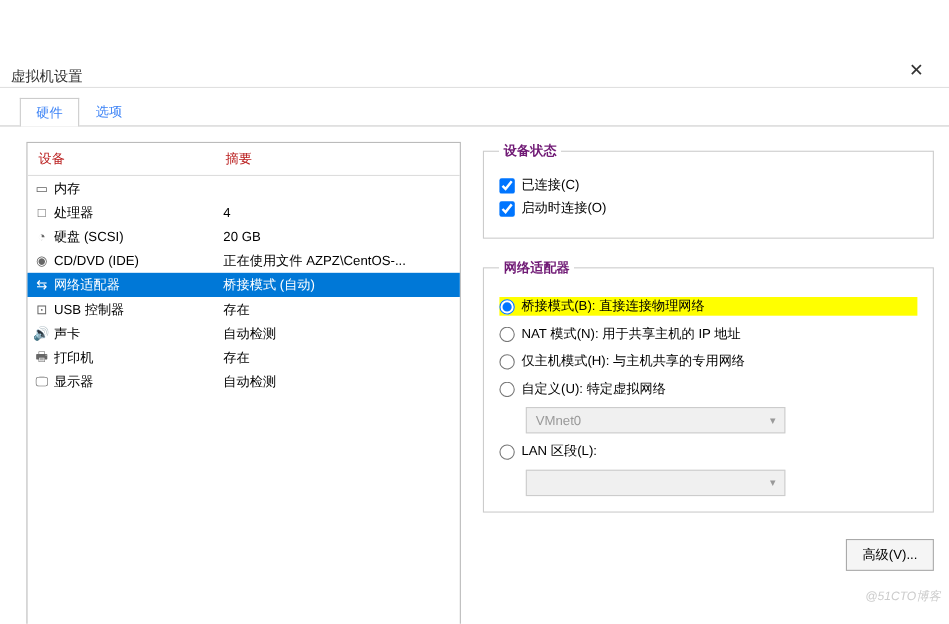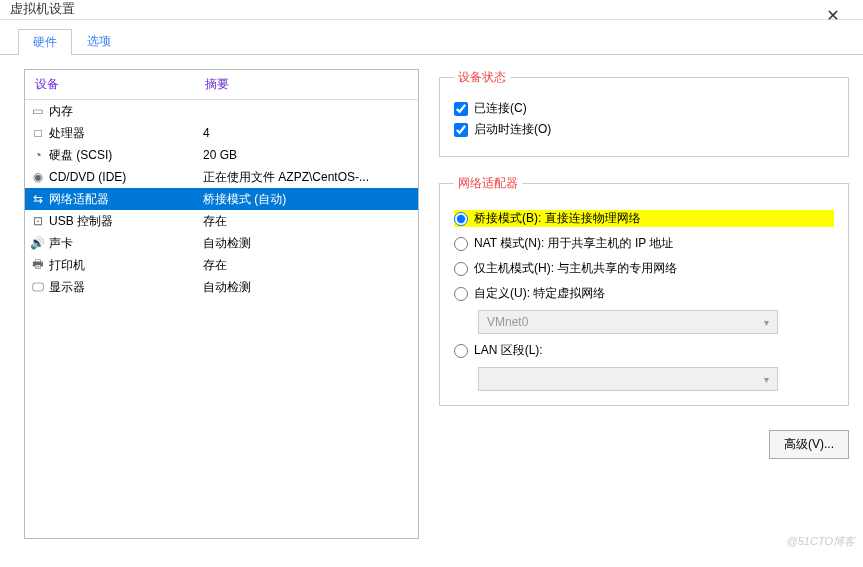--- a/index.html
+++ b/index.html
@@ -1,45 +1,45 @@
 <!DOCTYPE html>
 <html><head>
 <meta charset="utf-8">
 <style>
 * { box-sizing: border-box; margin: 0; padding: 0; }
 body { font-family: "Microsoft YaHei", "Segoe UI", sans-serif; font-size: 12px; background: #fff; width: 863px; height: 567px; overflow: hidden; position: relative; }
-.titlebar { height: 20px; display: flex; align-items: flex-start; padding: 0 10px; border-bottom: 1px solid #e0e0e0; }
+.titlebar { height: 32px; display: flex; align-items: flex-end; padding: 0 10px; border-bottom: 1px solid #e0e0e0; margin-top: 48px; }
 .title { flex: 1; font-size: 13px; color: #333; }
 .close-btn { width: 40px; height: 30px; display: flex; align-items: center; justify-content: center; font-size: 16px; color: #333; cursor: pointer; }
 .tabs { display: flex; padding: 8px 18px 0 18px; border-bottom: 1px solid #ccc; }
 .tab { padding: 4px 14px; font-size: 12px; color: #3b82f6; cursor: pointer; border: 1px solid transparent; border-bottom: none; }
 .tab.active { border-color: #ccc; background: #fff; position: relative; top: 1px; }
 .content { display: flex; padding: 14px 14px 10px 24px; gap: 20px; }
 .left-panel { border: 1px solid #bbb; width: 395px; height: 470px; }
 .list-header { display: flex; border-bottom: 1px solid #ddd; }
-.list-header div { padding: 6px 10px; font-size: 12px; color: #6d28d9; }
+.list-header div { padding: 6px 10px; font-size: 12px; color: #b91c1c; }
 .col-device { width: 170px; }
 .col-summary { flex: 1; }
 .list-body { }
 .row { display: flex; align-items: center; height: 22px; cursor: default; }
 .row.selected { background: #0078d7; color: #fff; }
 .row .icon { width: 20px; display: flex; align-items: center; justify-content: center; font-size: 12px; color: #666; padding-left: 6px; }
 .row.selected .icon { color: #fff; }
 .row .device-name { width: 150px; padding-left: 4px; }
 .row .summary { flex: 1; padding-left: 8px; }
 .right-panel { flex: 1; display: flex; flex-direction: column; gap: 18px; }
 fieldset { border: 1px solid #ccc; padding: 10px 14px 14px 14px; }
-legend { font-size: 12px; color: #ef4444; padding: 0 4px; }
+legend { font-size: 12px; color: #701a75; padding: 0 4px; font-weight: bold; }
 .checkbox-row { display: flex; align-items: center; gap: 6px; margin: 4px 0; }
 .checkbox-row input { width: 14px; height: 14px; }
 .radio-row { display: flex; align-items: center; gap: 6px; margin: 8px 0; }
 .radio-row input { width: 14px; height: 14px; }
 .highlight { background: #ffff00; }
 .indent { margin-left: 24px; }
-.select-box { width: 300px; height: 24px; border: 1px solid #ccc; background: #f0f0f0; color: #888; padding: 0 8px; display: flex; align-items: center; margin-left: 24px; margin-top: 4px; position: relative; }
+.select-box { width: 236px; height: 24px; border: 1px solid #ccc; background: #f0f0f0; color: #888; padding: 0 8px; display: flex; align-items: center; margin-left: 24px; margin-top: 4px; position: relative; }
 .select-box.disabled { background: #f0f0f0; color: #999; }
 .chevron { position: absolute; right: 8px; color: #999; font-size: 10px; }
 .button-row { display: flex; gap: 8px; justify-content: flex-end; margin-top: 6px; }
 .btn { border: 1px solid #aaa; background: #f5f5f5; padding: 5px 14px; font-size: 12px; cursor: pointer; }
 .watermark { position: absolute; bottom: 18px; right: 8px; color: #ccc; font-size: 11px; font-style: italic; }
 </style>
 </head>
 <body>
 
 <div class="titlebar">

